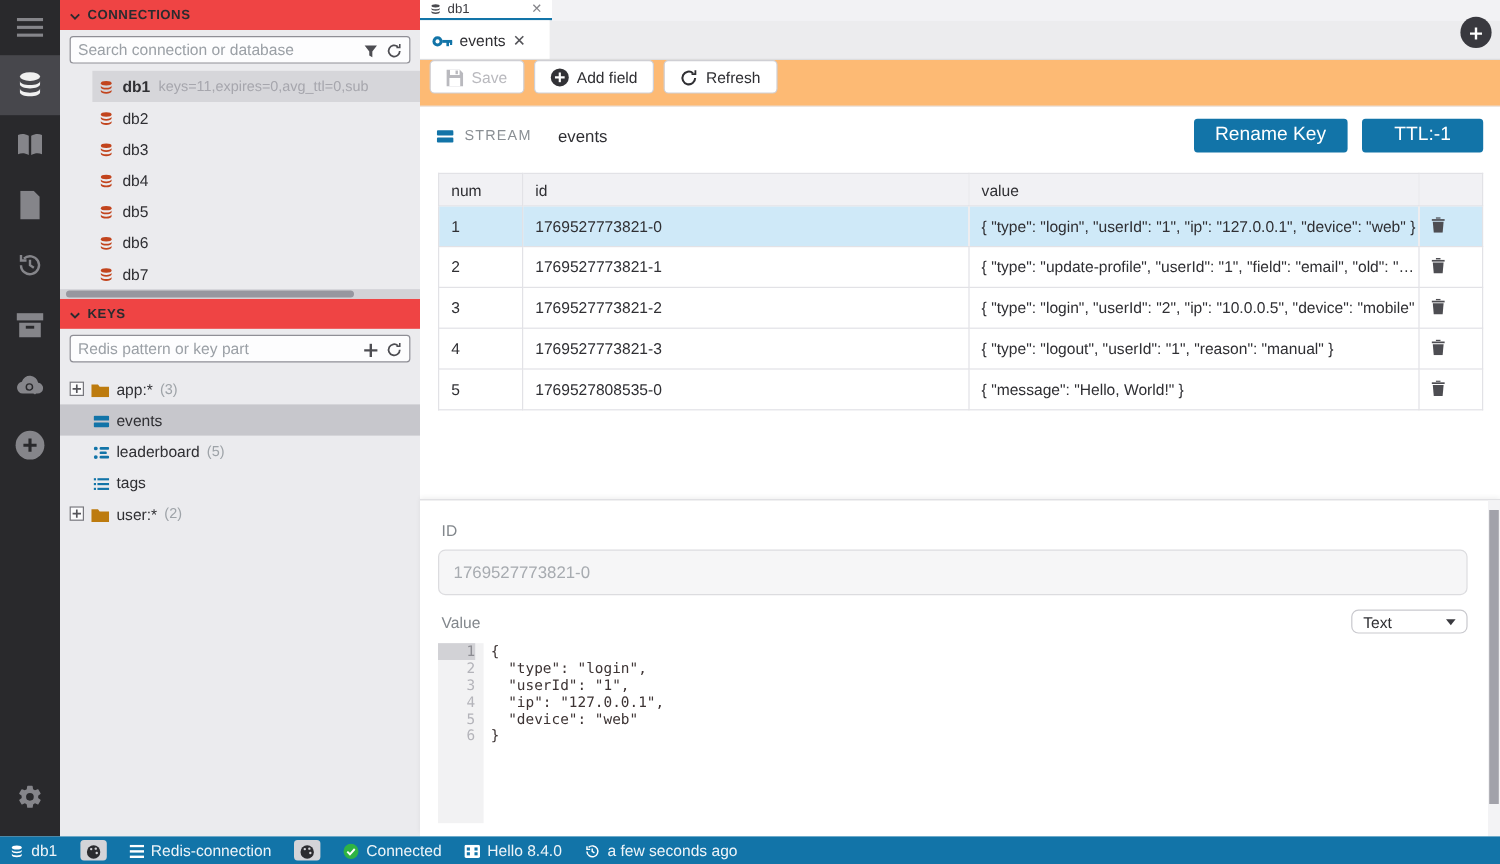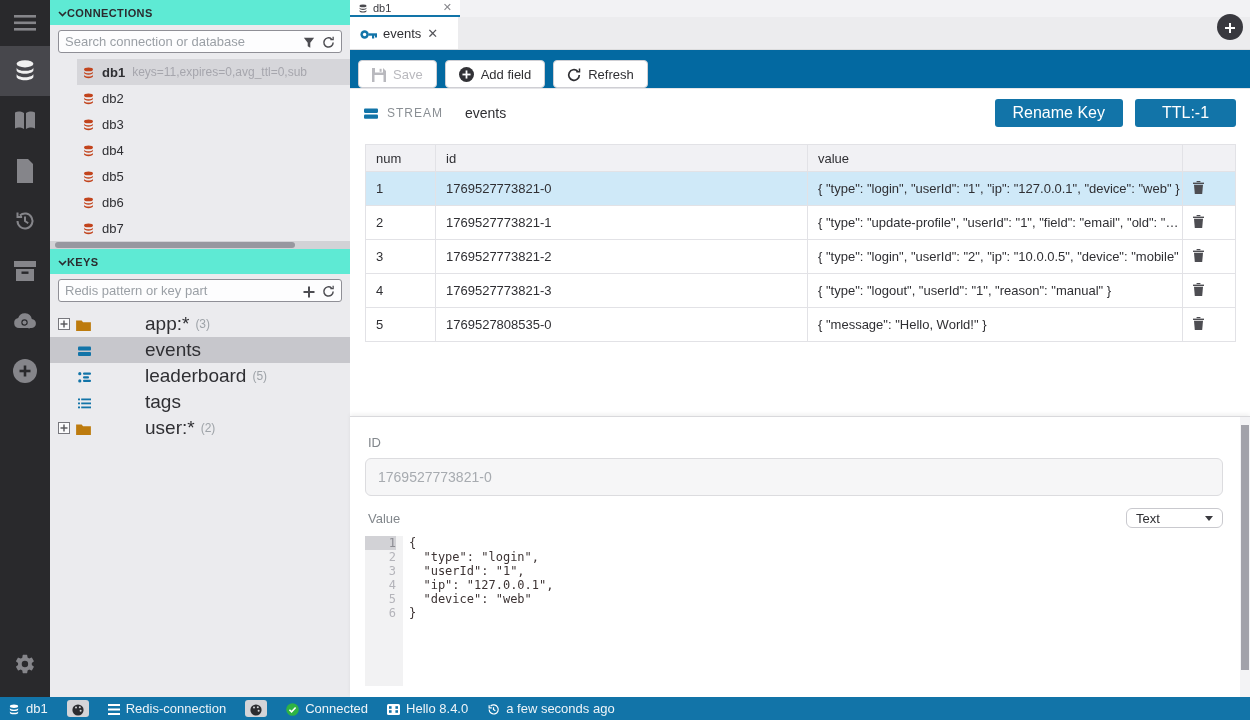--- a/index.html
+++ b/index.html
@@ -10,21 +10,21 @@
   
   .activity-bar { position:absolute; left:0; top:0; width:50px; height:697px; background:#29292c; z-index:5; }
   .ab-item { width:50px; height:50px; display:flex; align-items:center; justify-content:center; color:#85858a; cursor:pointer; }
   .ab-item.hamburger { height:46px; }
   .ab-item.selected { background:#47474c; color:#f0f0f0; }
   .ab-item.gear { position:absolute; bottom:8px; left:0; }
   .ab-item svg { display:block; }
 
   
   .left-panel { position:absolute; left:50px; top:0; width:300px; height:697px; background:#ebebee; overflow:hidden; }
-  .panel-header { height:25px; background:#5eead4; display:flex; align-items:center; padding:0 8px; color:#2b2b2f; }
+  .panel-header { height:25px; background:#ef4444; display:flex; align-items:center; padding:0 8px; gap:6px; color:#2b2b2f; }
   .panel-header .ph-label { font-size:11px; font-weight:bold; letter-spacing:.4px; }
   .search-row { padding:5px 8px 6px 8px; }
   .search-box { position:relative; height:23px; background:#fdfdfe; border:1px solid #8f8f96; border-radius:3px; display:flex; align-items:center; }
   .search-box input { flex:1; border:none; outline:none; background:transparent; font-size:13px; padding:0 6px; color:#333; font-family:"Liberation Sans",sans-serif; }
   .search-box input::placeholder { color:#9ba0a6; }
   .search-box .sb-icons { display:flex; align-items:center; gap:7px; padding-right:6px; color:#4d4d52; }
 
   .conn-list { }
   .conn-row { height:26px; display:flex; align-items:center; cursor:pointer; }
   .conn-row .hl { display:flex; align-items:center; height:26px; margin-left:27px; flex:1; padding-left:5px; gap:7px; overflow:hidden; }
@@ -33,35 +33,35 @@
   .conn-row.selected .conn-name { font-weight:bold; }
   .conn-meta { font-size:12px; color:#a6a6ad; white-space:nowrap; overflow:hidden; }
   .hscroll { height:8px; background:#d2d2d6; position:relative; }
   .hscroll .thumb { position:absolute; left:5px; top:1px; height:6px; width:240px; background:#97979f; border-radius:3px; }
 
   .tree { padding-top:3px; }
   .tree-row { height:26px; display:flex; align-items:center; padding-left:8px; gap:6px; cursor:pointer; }
   .tree-row.selected { background:#c7c7cc; }
   .tree-row .indent { width:14px; }
   .expander { width:12px; height:12px; border:1px solid #77777d; background:#fbfbfc; display:flex; align-items:center; justify-content:center; color:#55555a; flex:0 0 auto; }
-  .tree-label { font-size:19px; color:#2f2f33;margin-left:48px; }
+  .tree-label { font-size:13px; color:#2f2f33; }
   .tree-count { font-size:12px; color:#9ea3a8; }
 
   
   .main { position:absolute; left:350px; top:0; width:900px; height:697px; background:#fff; }
   .tabrow1 { height:17px; background:#f2f2f4; display:flex; }
   .tab1 { width:110px; background:#fff; border-bottom:2px solid #1274a8; display:flex; align-items:center; gap:5px; padding:0 8px; font-size:11px; color:#3a3a3f; cursor:pointer; }
   .tab1 .grow { flex:1; }
   .tabrow2 { height:33px; background:#ececee; border-bottom:1px solid #ddddde; display:flex; position:relative; }
   .tab2 { width:108px; background:#fff; display:flex; align-items:center; gap:6px; padding:0 10px; font-size:13px; color:#2f2f33; cursor:pointer; }
   .close-x { color:#85858a; font-size:11px; cursor:pointer; }
   .tab2 .close-x { font-size:13px; color:#55555a; }
   .plus-fab { position:absolute; right:7px; top:-3px; width:26px; height:26px; border-radius:50%; background:#39393f; border:none; color:#fff; display:flex; align-items:center; justify-content:center; cursor:pointer; }
 
-  .toolbar { height:39px; display:flex; align-items:flex-end; gap:8px; padding-left:8px; background:#0369a1; border-bottom:1px solid #e5e5e8; }
+  .toolbar { height:39px; display:flex; align-items:flex-start; gap:8px; padding-left:8px; background:#fdba74; border-bottom:1px solid #e5e5e8; }
   .tb-btn { height:28px; display:inline-flex; align-items:center; gap:7px; padding:0 13px; background:#fff; border:1px solid #cfcfd4; border-radius:4px; font-size:13px; color:#2f2f33; cursor:pointer; font-family:"Liberation Sans",sans-serif; }
   .tb-btn.disabled { color:#b9b9be; cursor:default; }
   .circle-plus { width:15px; height:15px; border-radius:50%; background:#323236; color:#fff; display:flex; align-items:center; justify-content:center; font-size:12px; line-height:1; }
 
   .key-header { height:47px; display:flex; align-items:center; padding:0 14px; background:#fff; }
   .kh-type { margin-left:9px; font-size:12px; letter-spacing:1px; color:#8a8f94; }
   .kh-name { margin-left:22px; font-size:14px; color:#2f2f33; }
   .kh-spacer { flex:1; }
   .blue-btn { height:28px; border:none; border-radius:3px; background:#1274a8; color:#fff; font-size:16px; padding:0 18px; cursor:pointer; font-family:"Liberation Sans",sans-serif; }
   .blue-btn.ttl { margin-left:12px; min-width:101px; }

